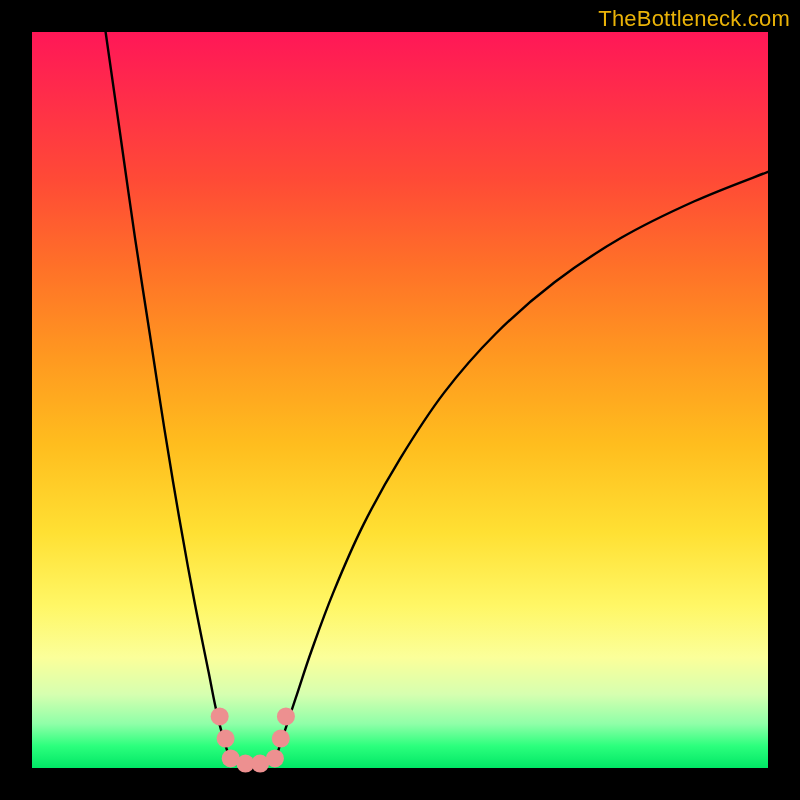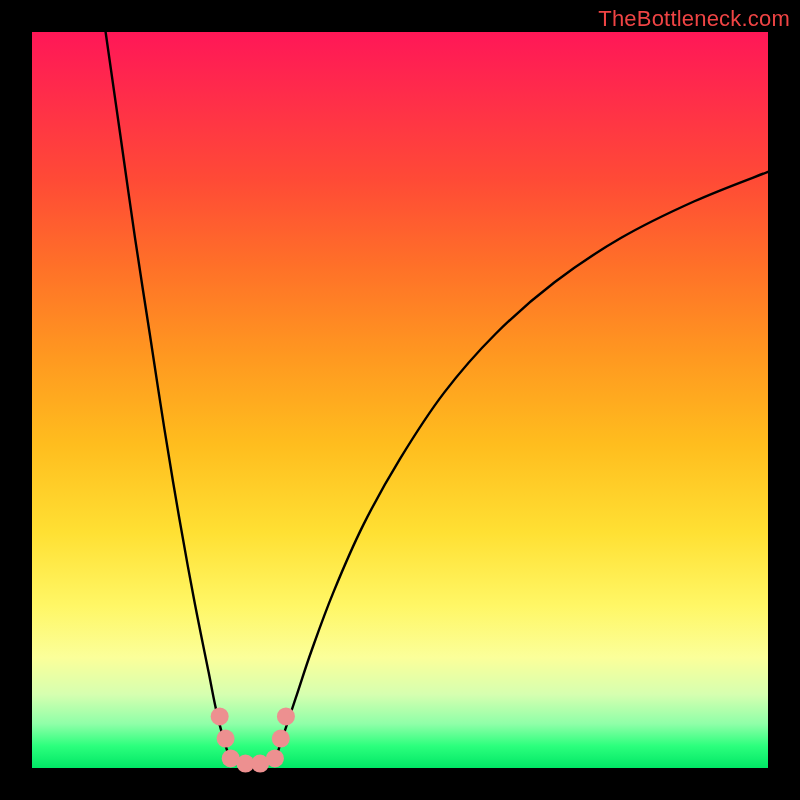--- a/index.html
+++ b/index.html
@@ -40,21 +40,21 @@
       #2cff7d 97%,
       #00e765 100%
     );
   }
   .watermark {
     position: absolute;
     top: 6px;
     right: 10px;
     font-family: Arial, Helvetica, sans-serif;
     font-size: 22px;
-    color: #ef4444;
+    color: #eab308;
     letter-spacing: 0.2px;
     user-select: none;
   }
   svg.curve {
     position: absolute;
     left: 0;
     top: 0;
     width: 736px;
     height: 736px;
     overflow: visible;

